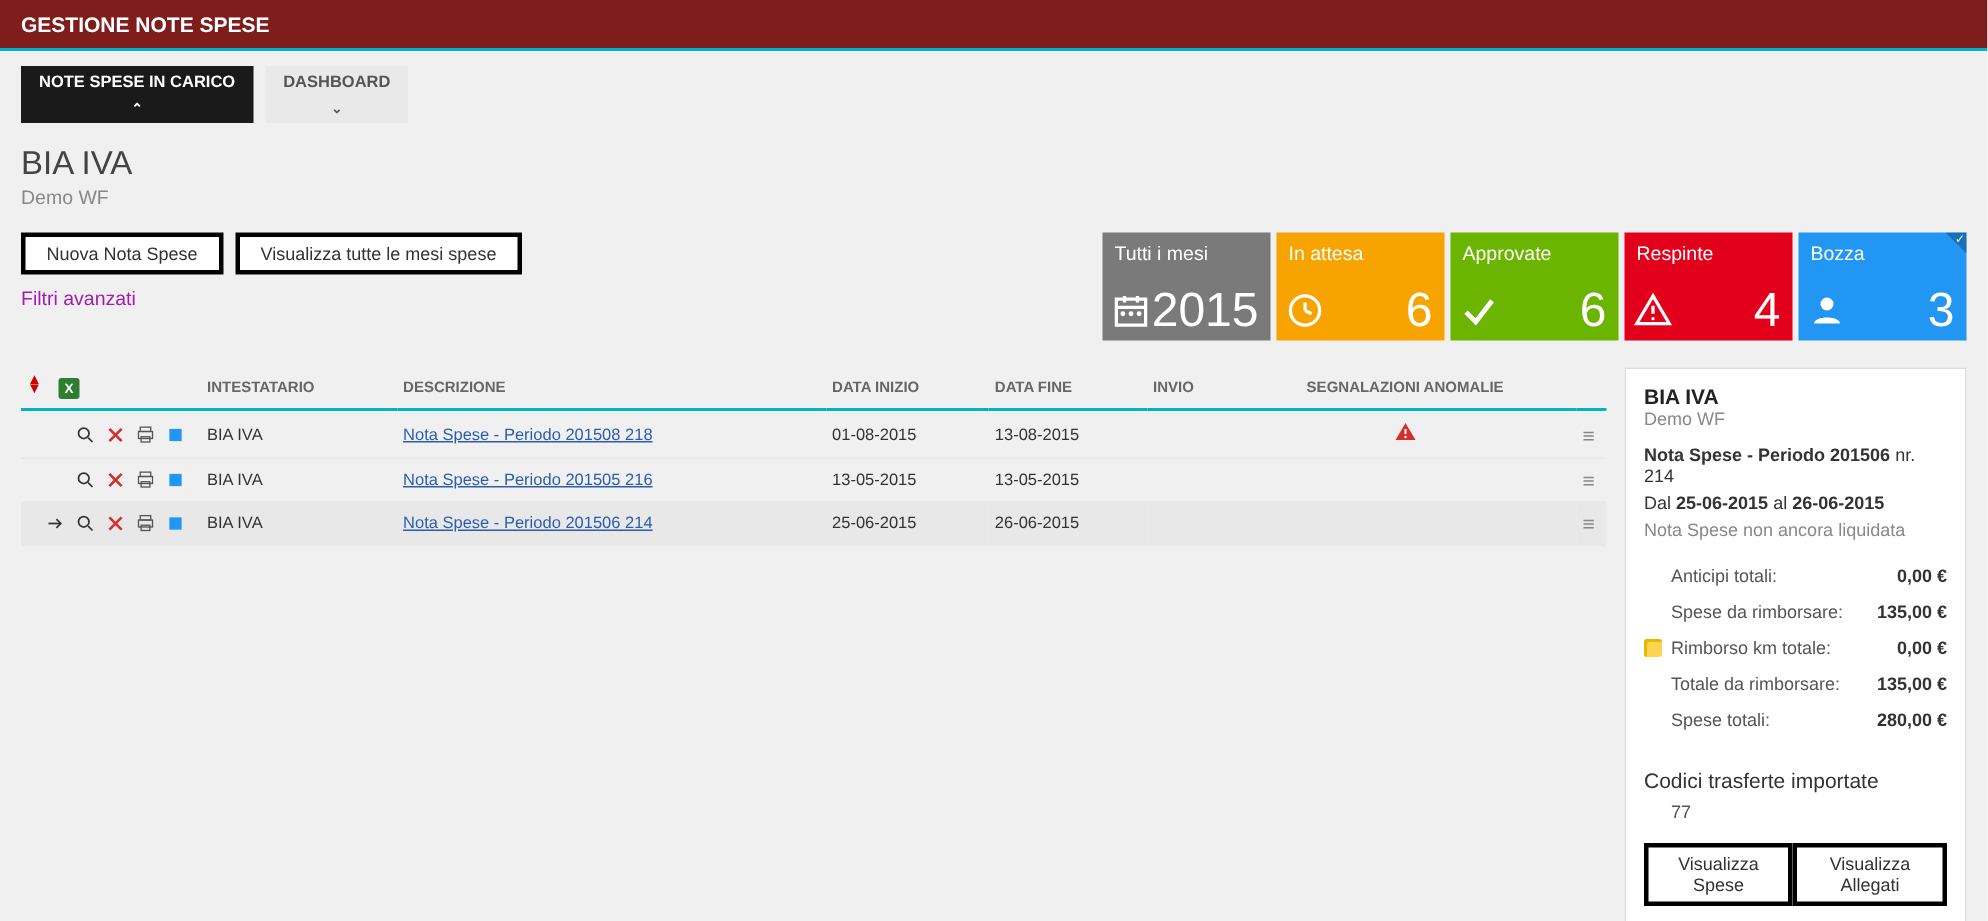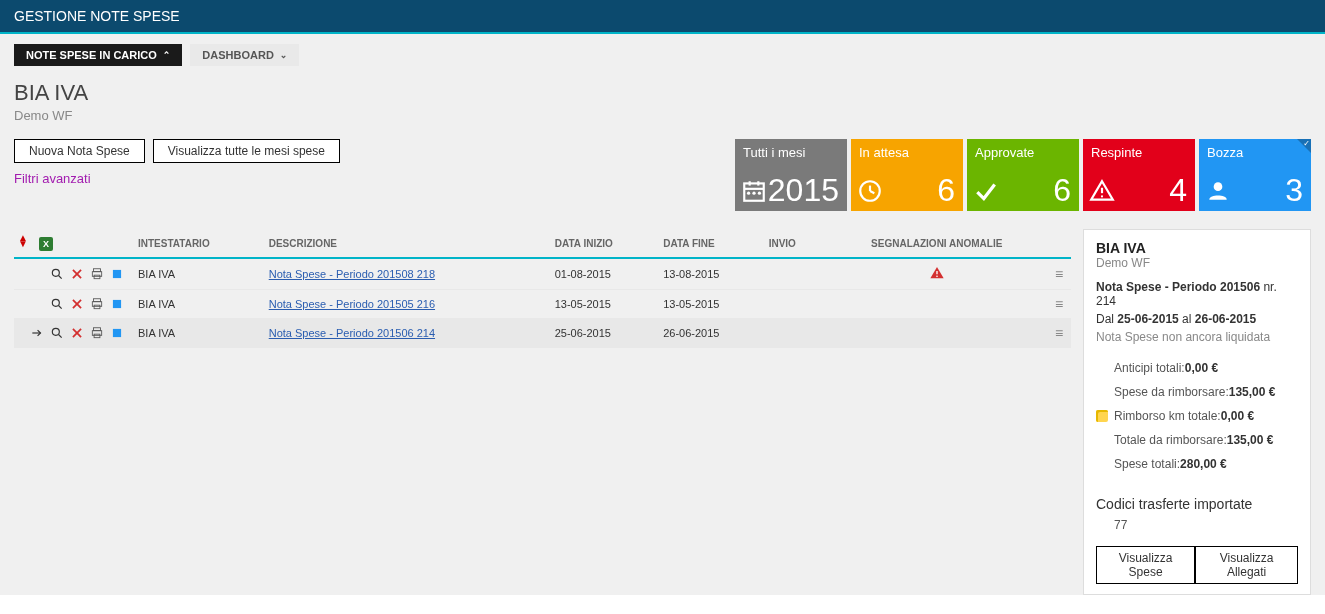--- a/index.html
+++ b/index.html
@@ -1,30 +1,30 @@
 <!DOCTYPE html>
 <html><head>
 <meta charset="utf-8">
 <style>
   * { box-sizing: border-box; margin: 0; padding: 0; }
   body { font-family: "Segoe UI", Arial, sans-serif; font-size: 12px; color: #333; background: #fff; width: 1325px; }
-  .header-bar { background: #0c4a6e; color: #fff; padding: 8px 14px; font-weight: normal; font-size: 14px; }
+  .header-bar { background: #7f1d1d; color: #fff; padding: 8px 14px; font-weight: bold; font-size: 14px; }
   .divider-line { height: 2px; background: #00b4c8; }
   .content-area { background: #f0f0f0; padding: 10px 14px 0 14px; }
   .tabs { display: flex; gap: 8px; margin-bottom: 14px; }
-  .tab { padding: 5px 12px; font-size: 11px; font-weight: bold; display: flex; align-items: center; gap: 6px; cursor: pointer; }
+  .tab { padding: 5px 12px; font-size: 11px; font-weight: bold; display: flex; align-items: center; gap: 6px; cursor: pointer; flex-direction: column; }
   .tab.active { background: #1a1a1a; color: #fff; }
   .tab.inactive { background: #e9e9e9; color: #555; }
   .tab .chev { font-size: 9px; }
   .page-title { font-size: 22px; color: #444; font-weight: 400; }
   .page-subtitle { font-size: 13px; color: #888; margin-top: 2px; margin-bottom: 16px; }
   .toolbar-row { display: flex; align-items: flex-start; gap: 14px; }
   .toolbar-left { flex: 0 0 auto; }
   .btn-row { display: flex; gap: 8px; margin-bottom: 8px; }
-  .btn { background: #fff; border: 1px solid #000000; padding: 4px 14px; font-size: 12px; color: #333; cursor: pointer; }
+  .btn { background: #fff; border: 3px solid #000000; padding: 4px 14px; font-size: 12px; color: #333; cursor: pointer; }
   .filter-link { color: #a21caf; font-size: 13px; cursor: pointer; }
   .tiles { margin-left: auto; display: flex; gap: 4px; }
   .tile { width: 112px; height: 72px; color: #fff; position: relative; padding: 6px 8px; }
   .tile-label { font-size: 13px; }
   .tile-num { position: absolute; right: 8px; bottom: 2px; font-size: 32px; font-weight: 300; }
   .tile-icon { position: absolute; left: 6px; bottom: 4px; }
   .tile-corner { position: absolute; top: 0; right: 0; width: 0; height: 0; border-left: 14px solid transparent; border-top: 14px solid rgba(0,0,0,0.25); }
   .tile-check { position: absolute; top: 0px; right: 1px; color: #fff; font-size: 8px; }
   .t-gray { background: #7a7a7a; }
   .t-orange { background: #f7a400; }
@@ -43,21 +43,21 @@
   .ico svg { width: 14px; height: 14px; }
   .desc-link { color: #2a5db0; text-decoration: underline; cursor: pointer; }
   .menu-dots { color: #888; cursor: pointer; font-size: 14px; letter-spacing: -1px; }
   .sort-icon { color: #c00; font-size: 10px; display:inline-block; line-height:6px; }
   .excel-icon { display:inline-block; width:14px; height:14px; background:#2e7d32; color:#fff; font-size:9px; text-align:center; line-height:14px; border-radius:2px; cursor:pointer;}
   .side-panel { width: 228px; background: #fff; border: 1px solid #ddd; padding: 10px 12px; font-size: 12px; }
   .sp-title { font-weight: bold; font-size: 14px; color: #222; }
   .sp-sub { color: #888; margin-bottom: 10px; }
   .sp-line { margin-bottom: 4px; color: #333; }
   .sp-status { color: #888; margin-bottom: 12px; }
-  .sp-row { display: flex; justify-content: flex-start; padding: 5px 0; font-size: 12px; align-items: center; }
+  .sp-row { display: flex; justify-content: space-between; padding: 5px 0; font-size: 12px; align-items: center; }
   .sp-row .lbl { color: #555; display:flex; align-items:center; gap:6px;}
   .sp-row .val { font-weight: bold; }
   .sp-section-title { font-weight: normal; font-size: 14px; margin-top: 20px; margin-bottom: 6px; }
   .sp-codes { padding-left: 18px; color: #555; margin-bottom: 14px; }
   .sp-btns { display: flex; justify-content: flex-start; }
   .warn-icon svg { width:16px; height:16px; }
   .note-yellow { width:12px; height:12px; background:#ffd54f; display:inline-block; border-radius:2px; box-shadow: 2px 2px 0 #e6b800 inset; }
 </style>
 </head>
 <body>

